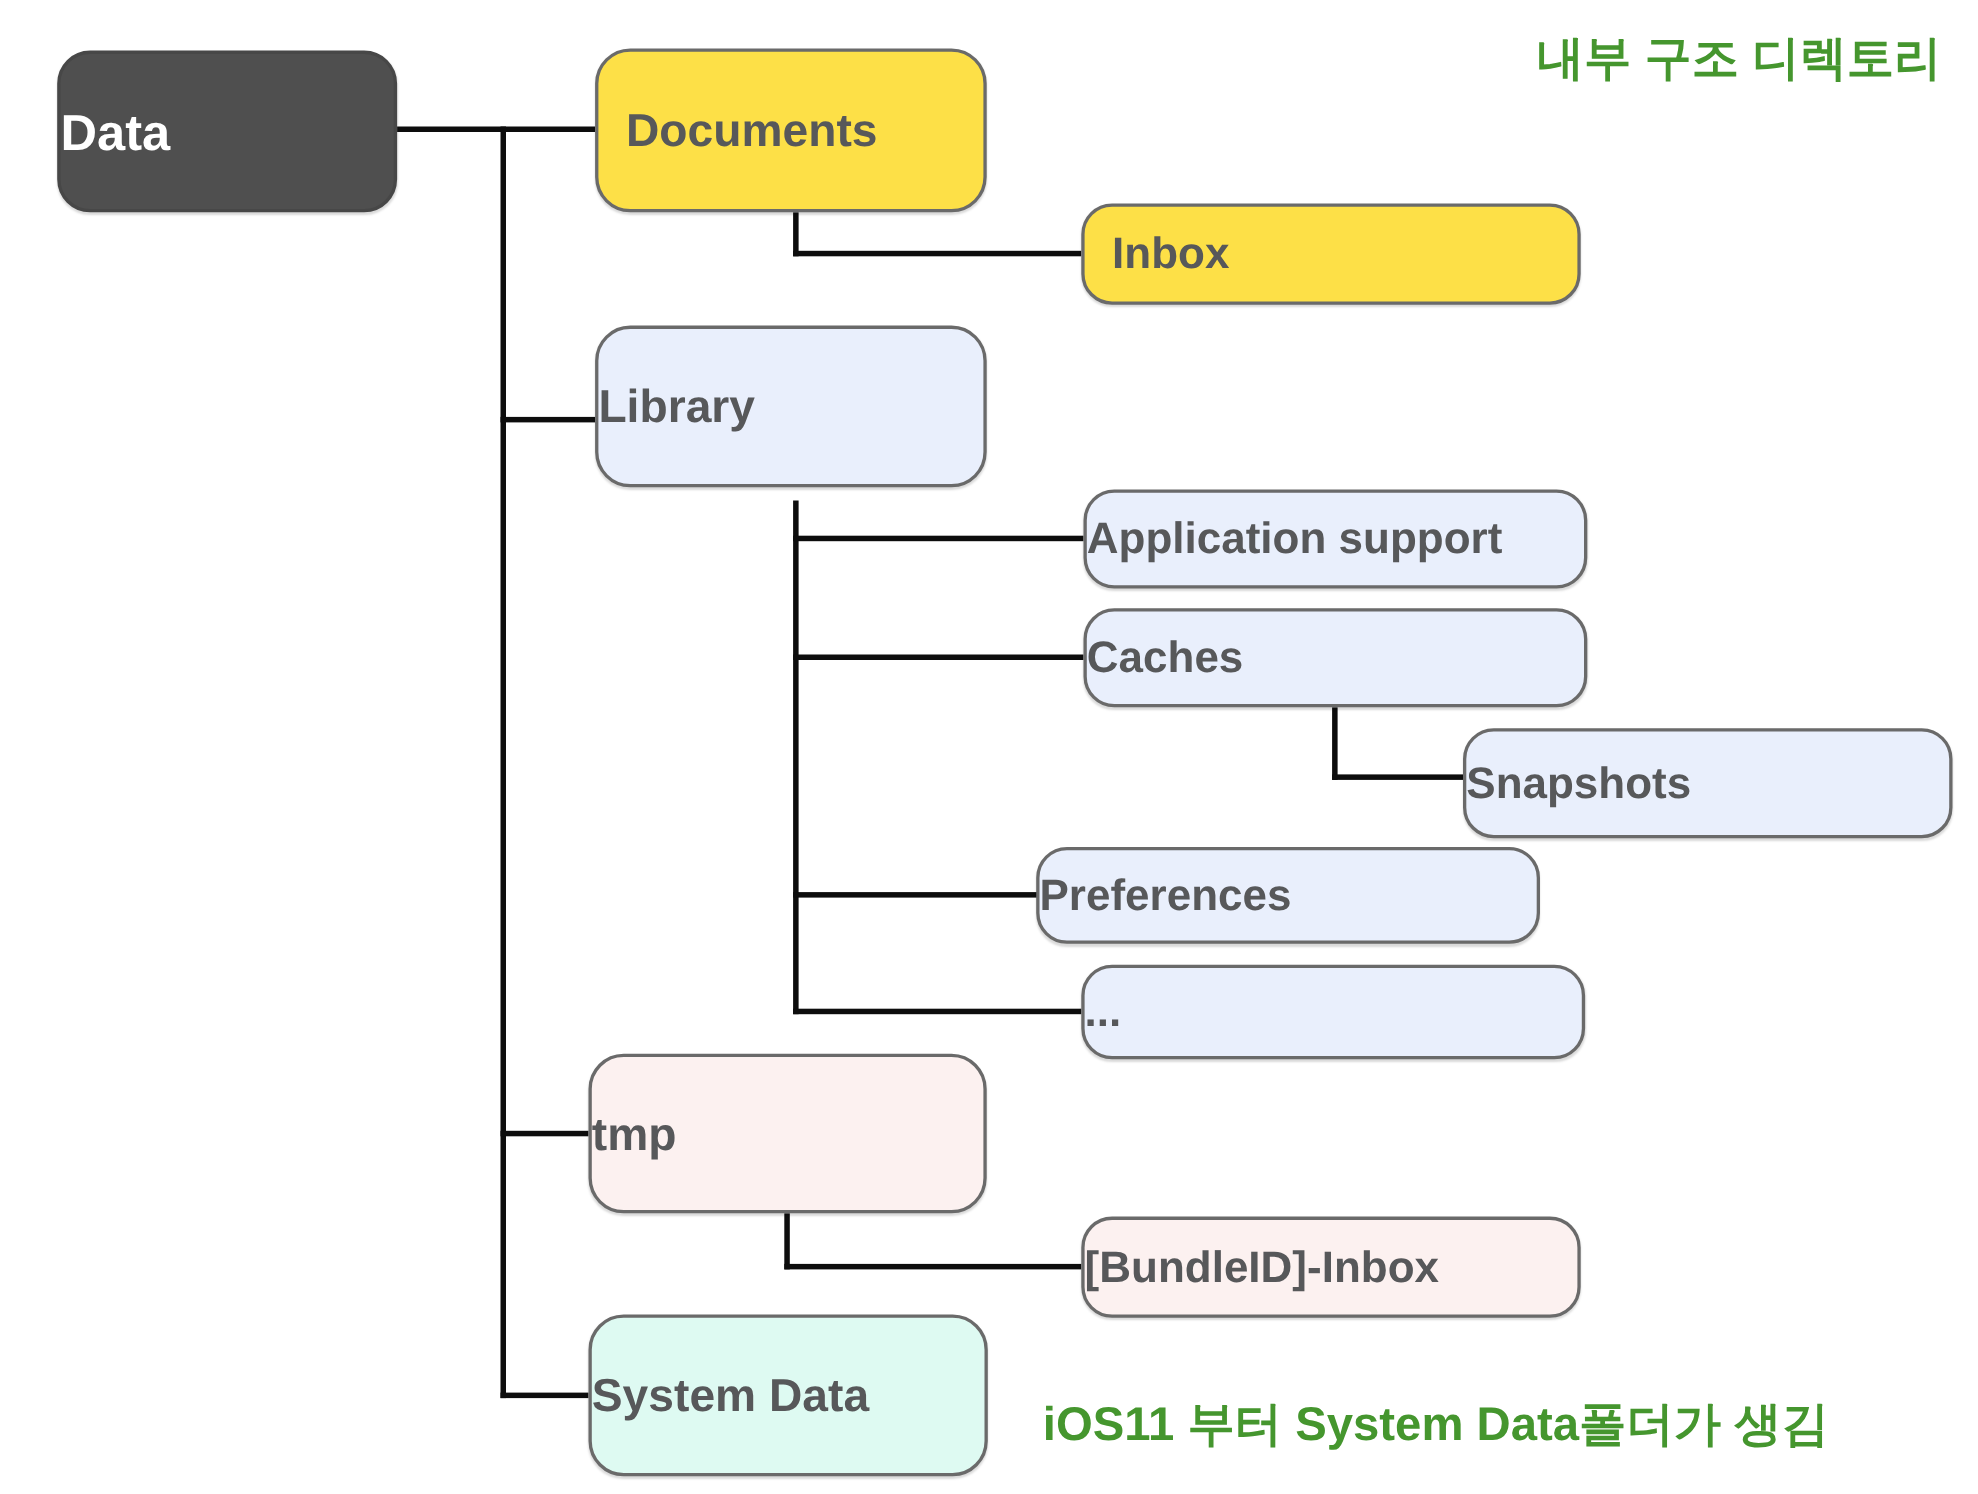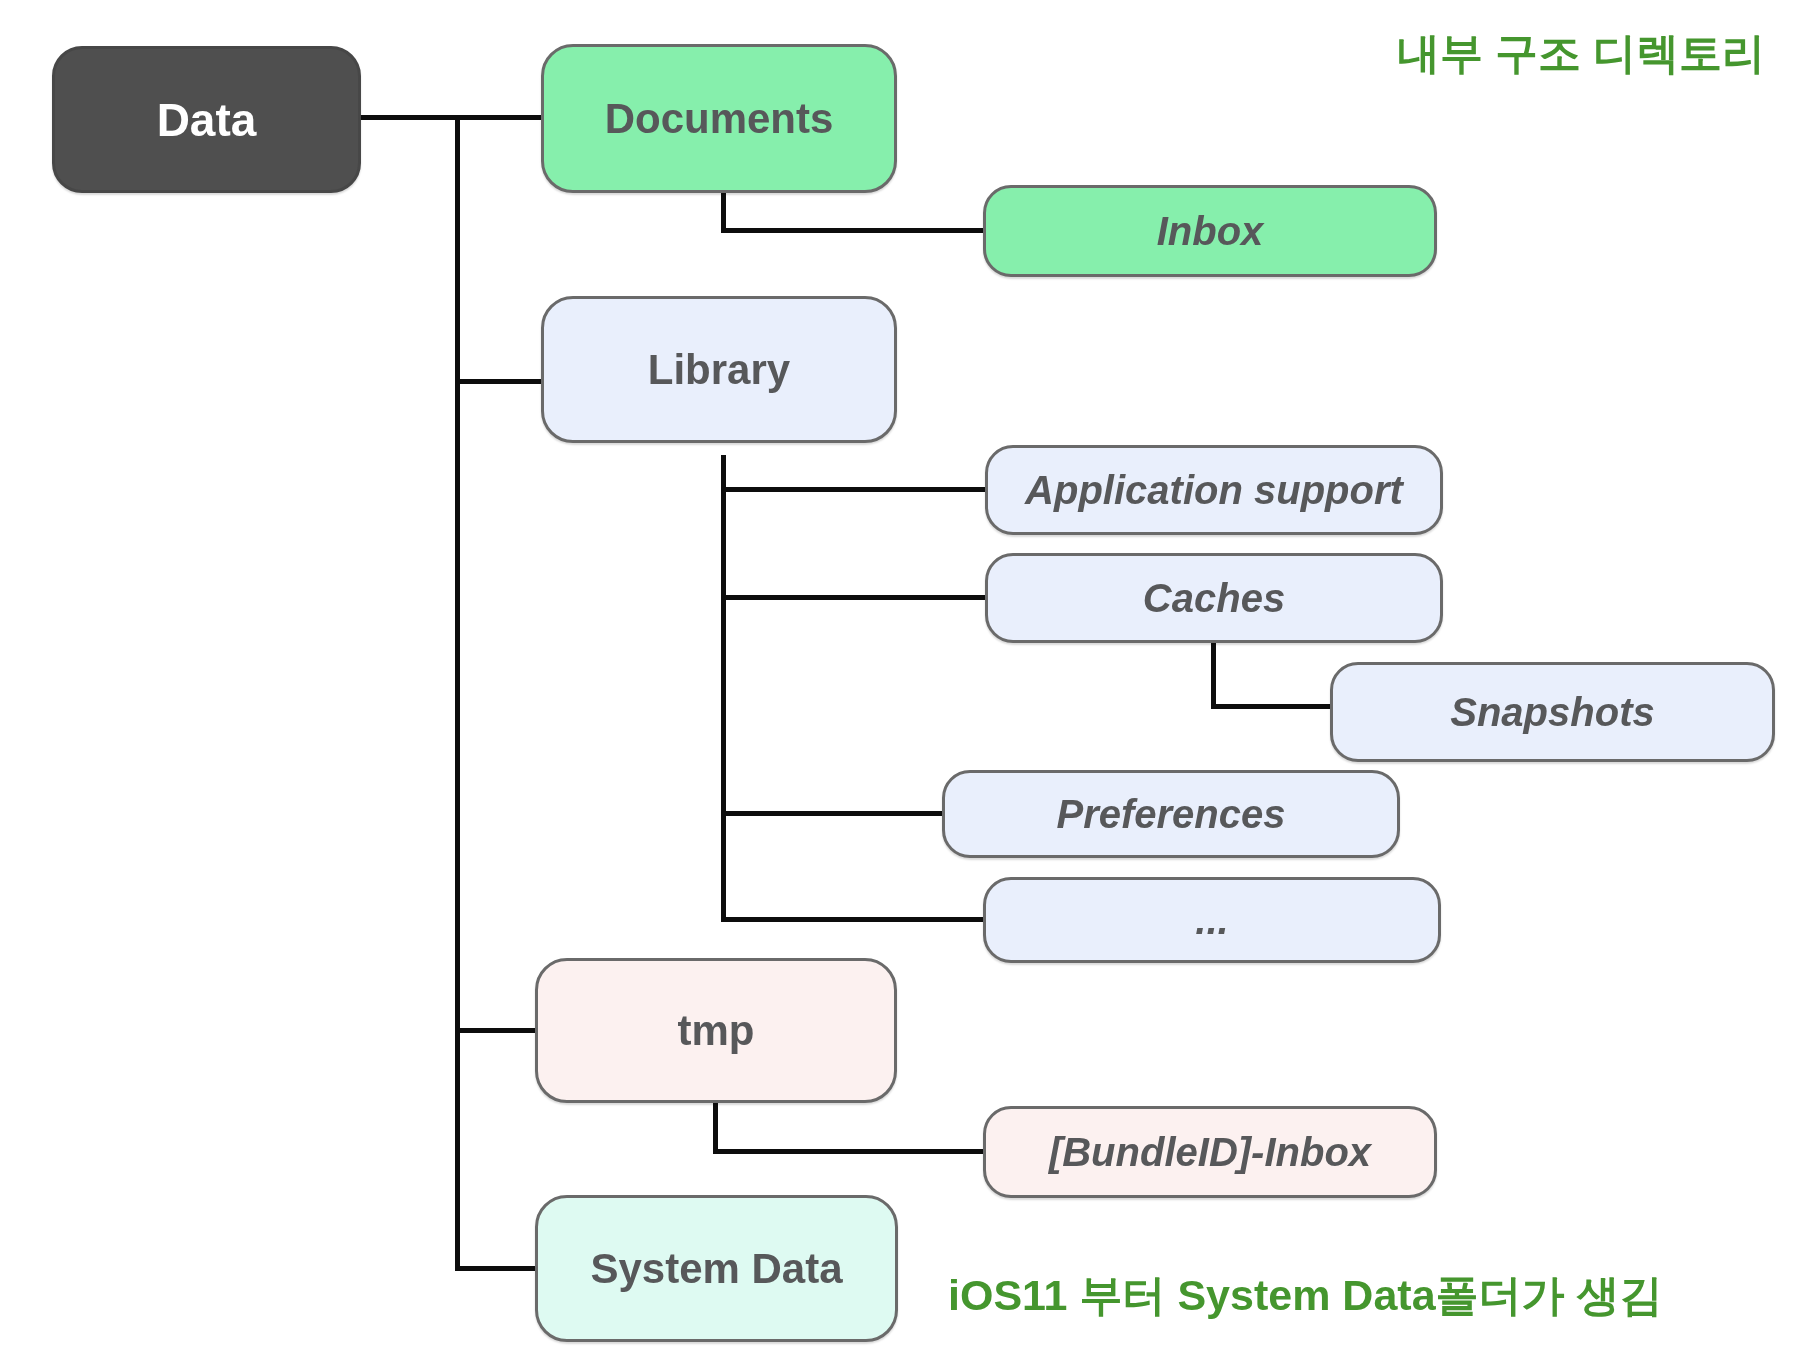--- a/index.html
+++ b/index.html
@@ -5,33 +5,33 @@
   html,body{margin:0;padding:0;background:#ffffff;}
   body{
     width:1798px;height:1358px;position:relative;overflow:hidden;
     font-family:"Liberation Sans","DejaVu Sans",sans-serif;
   }
   .canvas{position:absolute;inset:0;}
   
   .line{position:absolute;background:#0d0d0d;}
   
   .node{
-    position:absolute;display:flex;align-items:center;justify-content:center;
+    position:absolute;display:flex;align-items:center;justify-content:flex-start;
     border:3.5px solid #6a6a6a;box-sizing:border-box;
     font-weight:700;color:#57585a;
     box-shadow:0 2px 2px rgba(0,0,0,0.15);
     background:#fff;
   }
   .big{border-radius:32px;font-size:42px;}
-  .small{border-radius:28px;font-size:40px;font-style:italic;}
+  .small{border-radius:28px;font-size:40px;}
   .root{
     background:#4f4f4f;border-color:#474747;color:#ffffff;
     border-radius:30px;font-size:46px;
   }
-  .cream{background:#86efac;}
+  .cream{background:#fde047;padding-left:25px;}
   .blue{background:#e9effc;}
   .pink{background:#fcf1f0;}
   .mint{background:#defaf2;}
   .note{
     position:absolute;font-weight:700;color:#45962e;white-space:nowrap;
     font-size:43px;line-height:1.1;
   }
 </style>
 </head>
 <body>

